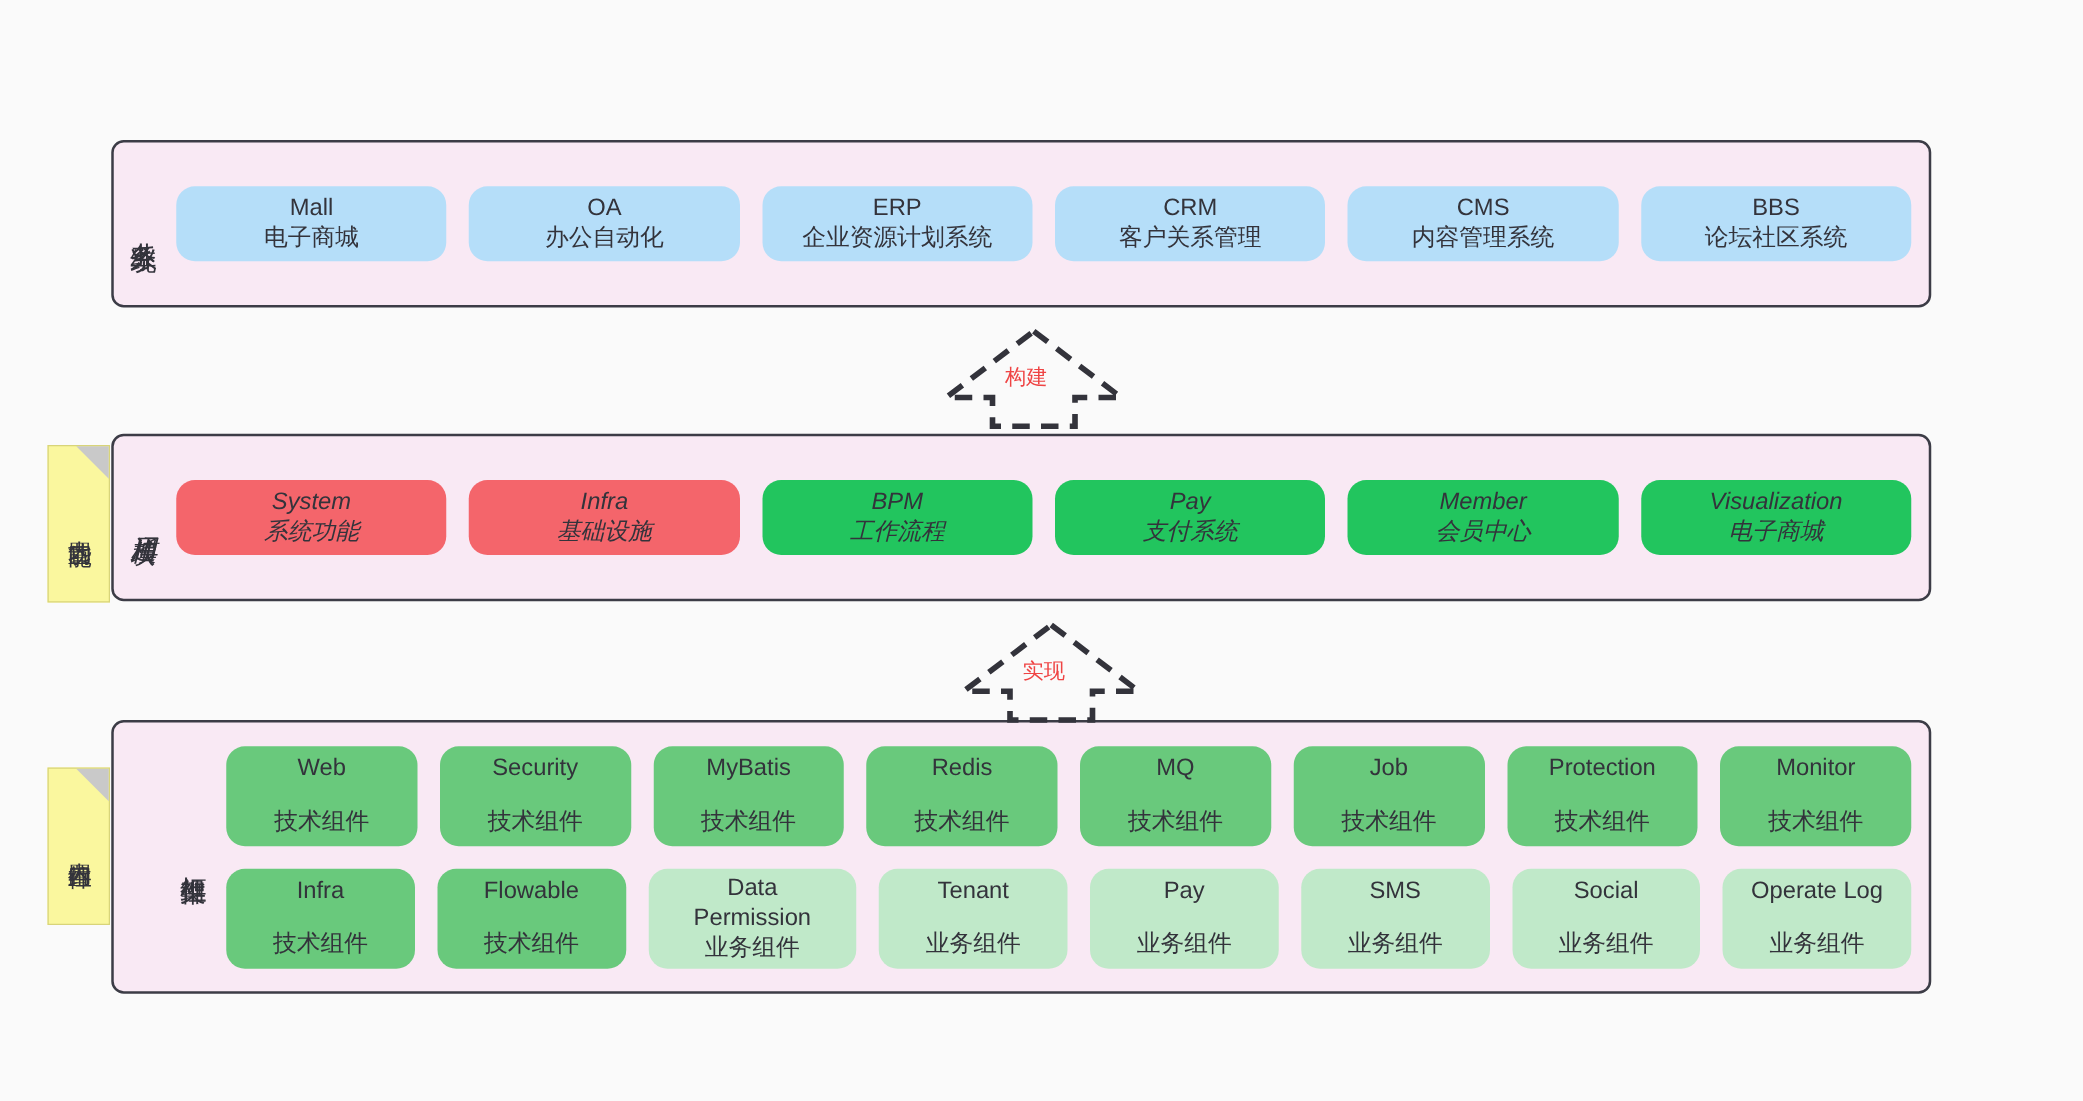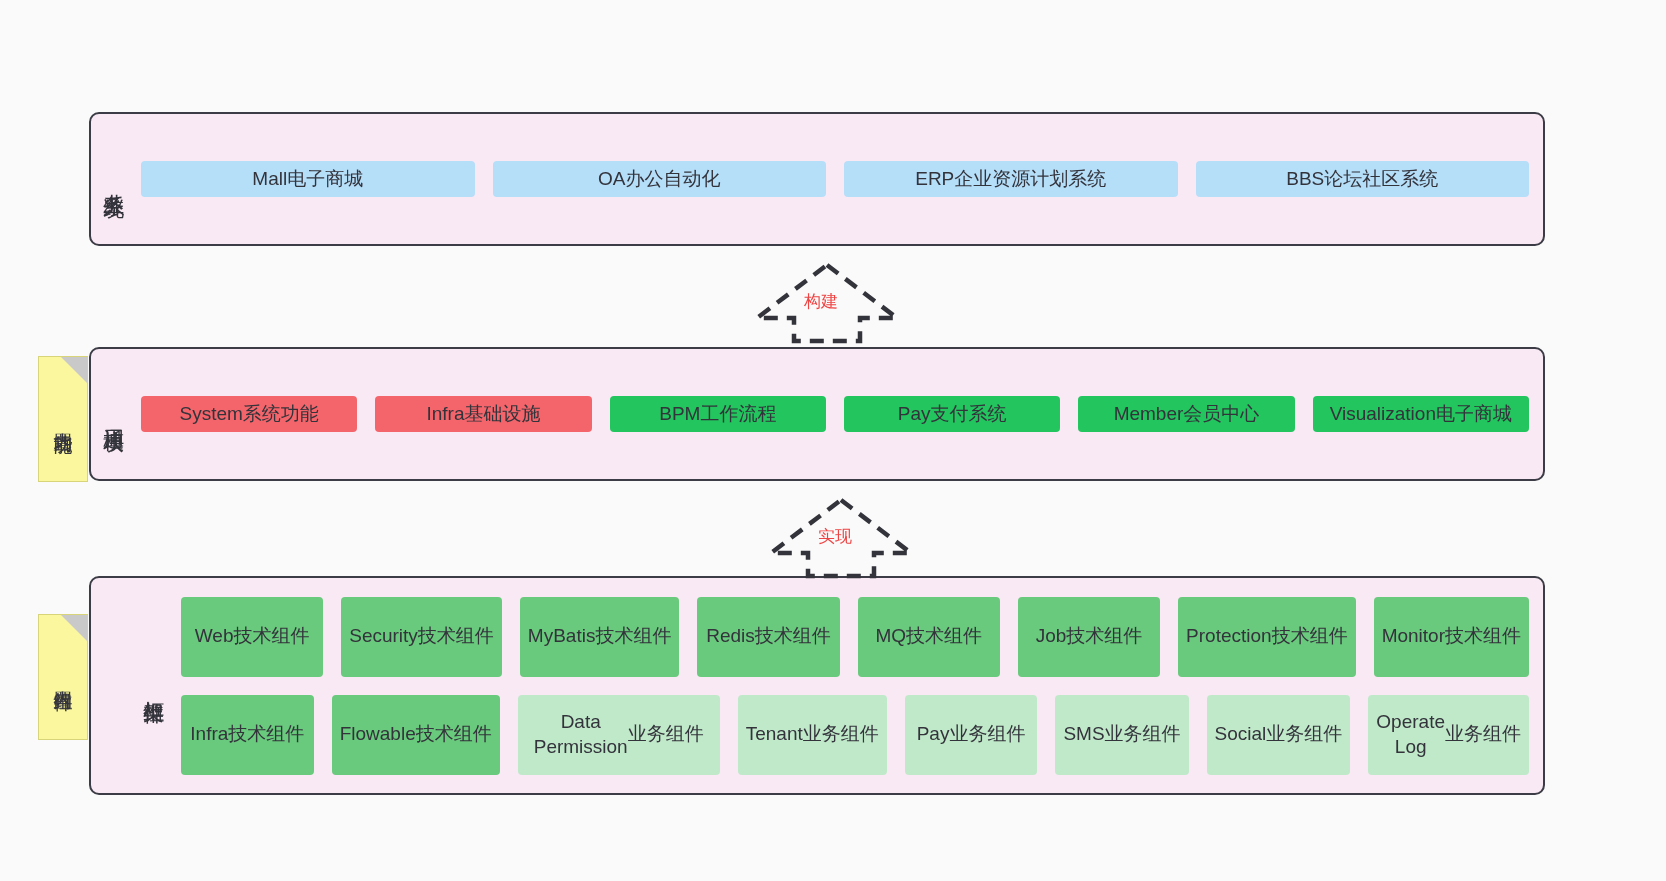--- a/index.html
+++ b/index.html
@@ -49,25 +49,25 @@
     padding: 0 14px 0 4px;
   }
   .row {
     display: flex;
     gap: 18px;
     align-items: stretch;
   }
   .cell {
     flex: 1 1 0;
     box-sizing: border-box;
-    border-radius: 4px;
-    display: flex;
-    flex-direction: row;
+    border-radius: 15px;
+    display: flex;
+    flex-direction: column;
     align-items: center;
-    justify-content: center;
+    justify-content: space-between;
     text-align: center;
     color: #33333b;
     font-size: 19px;
     line-height: 1.28;
     padding: 6px 8px;
   }
   .cell .l1 { white-space: normal; }
   .cell .l2 { white-space: nowrap; }
 
   
@@ -132,38 +132,46 @@
         </div>
         <div class="cell c-blue">
           <span class="l1">OA</span>
           <span class="l2">办公自动化</span>
         </div>
         <div class="cell c-blue">
           <span class="l1">ERP</span>
           <span class="l2">企业资源计划系统</span>
         </div>
         <div class="cell c-blue">
+          <span class="l1">CRM</span>
+          <span class="l2">客户关系管理</span>
+        </div>
+        <div class="cell c-blue">
+          <span class="l1">CMS</span>
+          <span class="l2">内容管理系统</span>
+        </div>
+        <div class="cell c-blue">
           <span class="l1">BBS</span>
           <span class="l2">论坛社区系统</span>
         </div>
       </div>
     </div>
   </div>
 
   <svg class="arrow" style="left:752px; top:262px; width:150px; height:82px;" viewBox="0 0 150 82" xmlns="http://www.w3.org/2000/svg">
     <path d="M 75 3 L 145 56 L 108 56 L 108 79 L 42 79 L 42 56 L 5 56 Z" fill="none" stroke="#33333b" stroke-width="4.5" stroke-dasharray="14,9" stroke-linejoin="miter"></path>
   </svg>
   <div class="arrow-label" style="left:804px; top:290px;">构建</div>
 
   <div class="note" style="left:38px; top:356px; width:50px; height:126px;">
     <span class="fold"></span>
     <span>内置功能</span>
   </div>
 
-  <div class="layer" id="layer-common" style="left:89px; top:347px; width:1456px; height:134px;">
+  <div class="layer" id="layer-common" style="left:89px; top:347px; width:1456px; height:134px;font-style:italic;">
     <div class="layer-title">通用模块</div>
     <div class="layer-body">
       <div class="row">
         <div class="cell c-red-strong">
           <span class="l1">System</span>
           <span class="l2">系统功能</span>
         </div>
         <div class="cell c-red-strong">
           <span class="l1">Infra</span>
           <span class="l2">基础设施</span>

